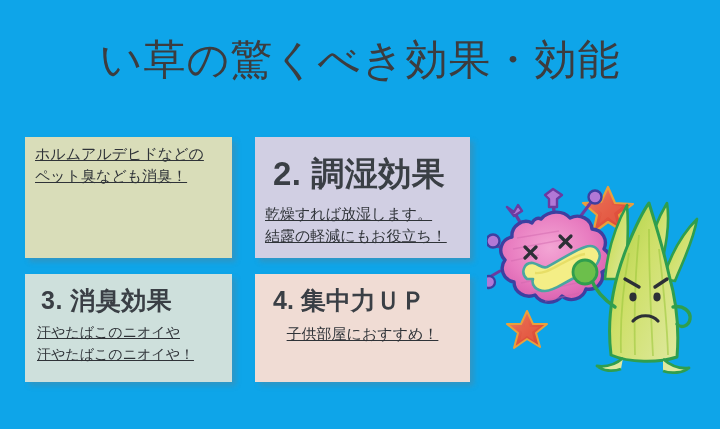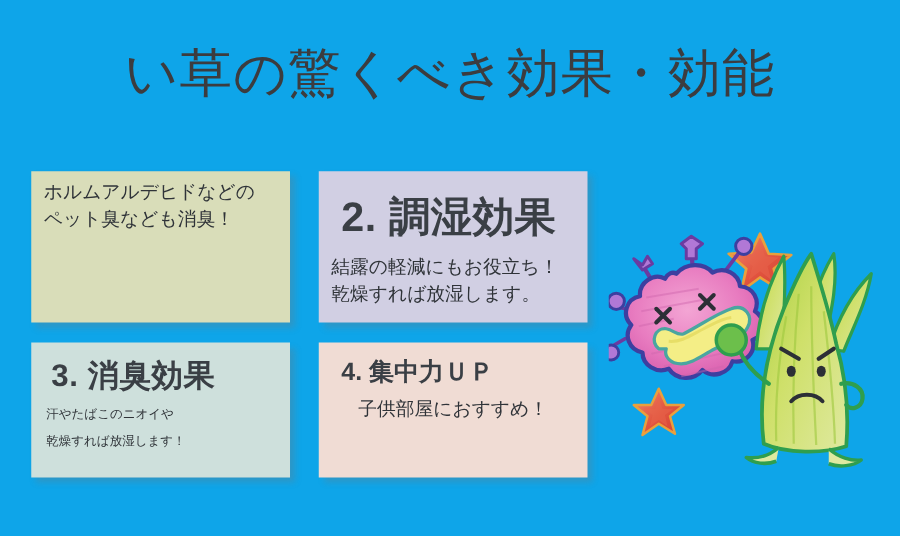--- a/index.html
+++ b/index.html
@@ -41,20 +41,21 @@
   .card-heading {
     font-family: "Liberation Sans", sans-serif;
     font-weight: bold;
     color: #3a3f45;
     white-space: nowrap;
   }
   .card-body {
     font-family: "Liberation Sans", sans-serif;
     color: #2f3338;
     white-space: nowrap;
+    text-decoration: underline;
   }
   .card-body div { white-space: nowrap; }
 
   
   #card-1 {
     left: 25px; top: 137px; width: 207px; height: 121px;
     background: #d9ddb9;
   }
   #card-1 .card-heading {
     margin: 15px 0 0 16px;
@@ -88,32 +89,32 @@
     left: 25px; top: 274px; width: 207px; height: 108px;
     background: #cee0dc;
   }
   #card-3 .card-heading {
     margin: 10px 1px 0 16px;
     font-size: 25px;
     letter-spacing: 0.5px;
   }
   #card-3 .card-body {
     margin: 4px 0 0 12px;
-    font-size: 10px;
+    font-size: 14px;
     line-height: 22px;
   }
 
   
   #card-4 {
     left: 255px; top: 274px; width: 215px; height: 108px;
     background: #f0dcd4;
   }
   #card-4 .card-heading {
     margin: 10px 0 0 18px;
-    font-size: 20px;
+    font-size: 25px;
     letter-spacing: 0px;
   }
   #card-4 .card-body {
     margin: 6px 0 0 0;
     font-size: 15px;
     line-height: 22px;
     text-align: center;
     padding-right: 0;
   }
 
@@ -136,30 +137,30 @@
   <div class="card" id="card-1">
     <div class="card-body">
       <div>ホルムアルデヒドなどの</div>
       <div>ペット臭なども消臭！</div>
     </div>
   </div>
 
   <div class="card" id="card-2">
     <div class="card-heading">2.  調湿効果</div>
     <div class="card-body">
+      <div>乾燥すれば放湿します。</div>
       <div>結露の軽減にもお役立ち！</div>
-      <div>乾燥すれば放湿します。</div>
     </div>
   </div>
 
   <div class="card" id="card-3">
     <div class="card-heading">3.  消臭効果</div>
     <div class="card-body">
       <div>汗やたばこのニオイや</div>
-      <div>乾燥すれば放湿します！</div>
+      <div>汗やたばこのニオイや！</div>
     </div>
   </div>
 
   <div class="card" id="card-4">
     <div class="card-heading">4. 集中力ＵＰ</div>
     <div class="card-body">
       <div>子供部屋におすすめ！</div>
     </div>
   </div>
 

